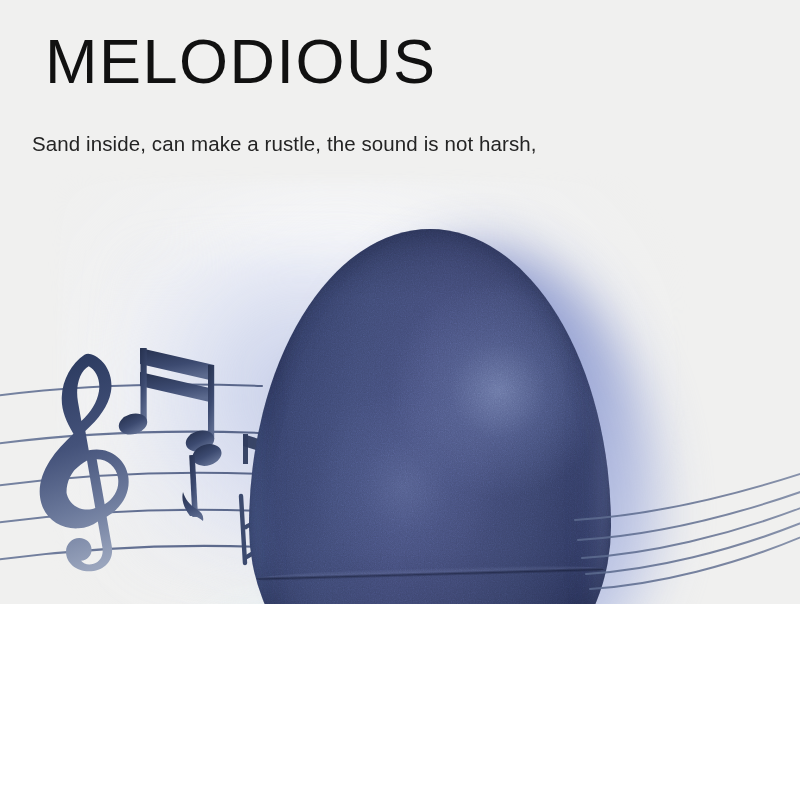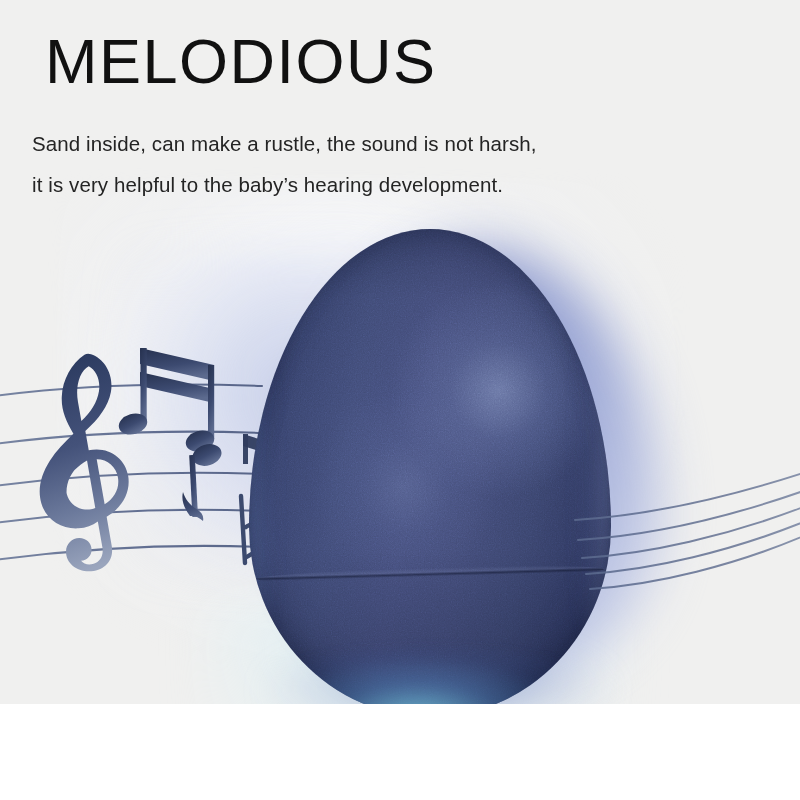--- a/index.html
+++ b/index.html
@@ -4,21 +4,21 @@
 <title>Melodious Egg Shaker</title>
 <style>
   html, body {
     margin: 0;
     padding: 0;
     background: #ffffff;
   }
   #stage {
     position: relative;
     width: 800px;
-    height: 704px;
+    height: 604px;
     overflow: hidden;
     background: #f0f0f0;
     font-family: "Liberation Sans", sans-serif;
     -webkit-font-smoothing: antialiased;
   }
 
   
   .bg-base {
     position: absolute;
     inset: 0;
@@ -250,21 +250,20 @@
 
   <div class="bg-base"></div>
   <div class="bg-sheen"></div>
   <div class="bg-glow-left"></div>
   <div class="bg-cyan-pool"></div>
 
   <div class="headline">MELODIOUS</div>
 
   <div class="subcopy">
     <span class="line">Sand inside, can make a rustle, the sound is not harsh,</span>
-    <span class="line">it is very helpful to the baby’s hearing development.</span>
   </div>
 
   <div class="staff-layer">
     <svg width="800" height="800" viewBox="0 0 800 800">
       <defs>
         <linearGradient id="clefGrad" x1="0.35" y1="0" x2="0.5" y2="1">
           <stop offset="0%" stop-color="#2b3a5f"></stop>
           <stop offset="42%" stop-color="#44527a"></stop>
           <stop offset="72%" stop-color="#6c7a9c"></stop>
           <stop offset="100%" stop-color="#9aa5bd"></stop>

